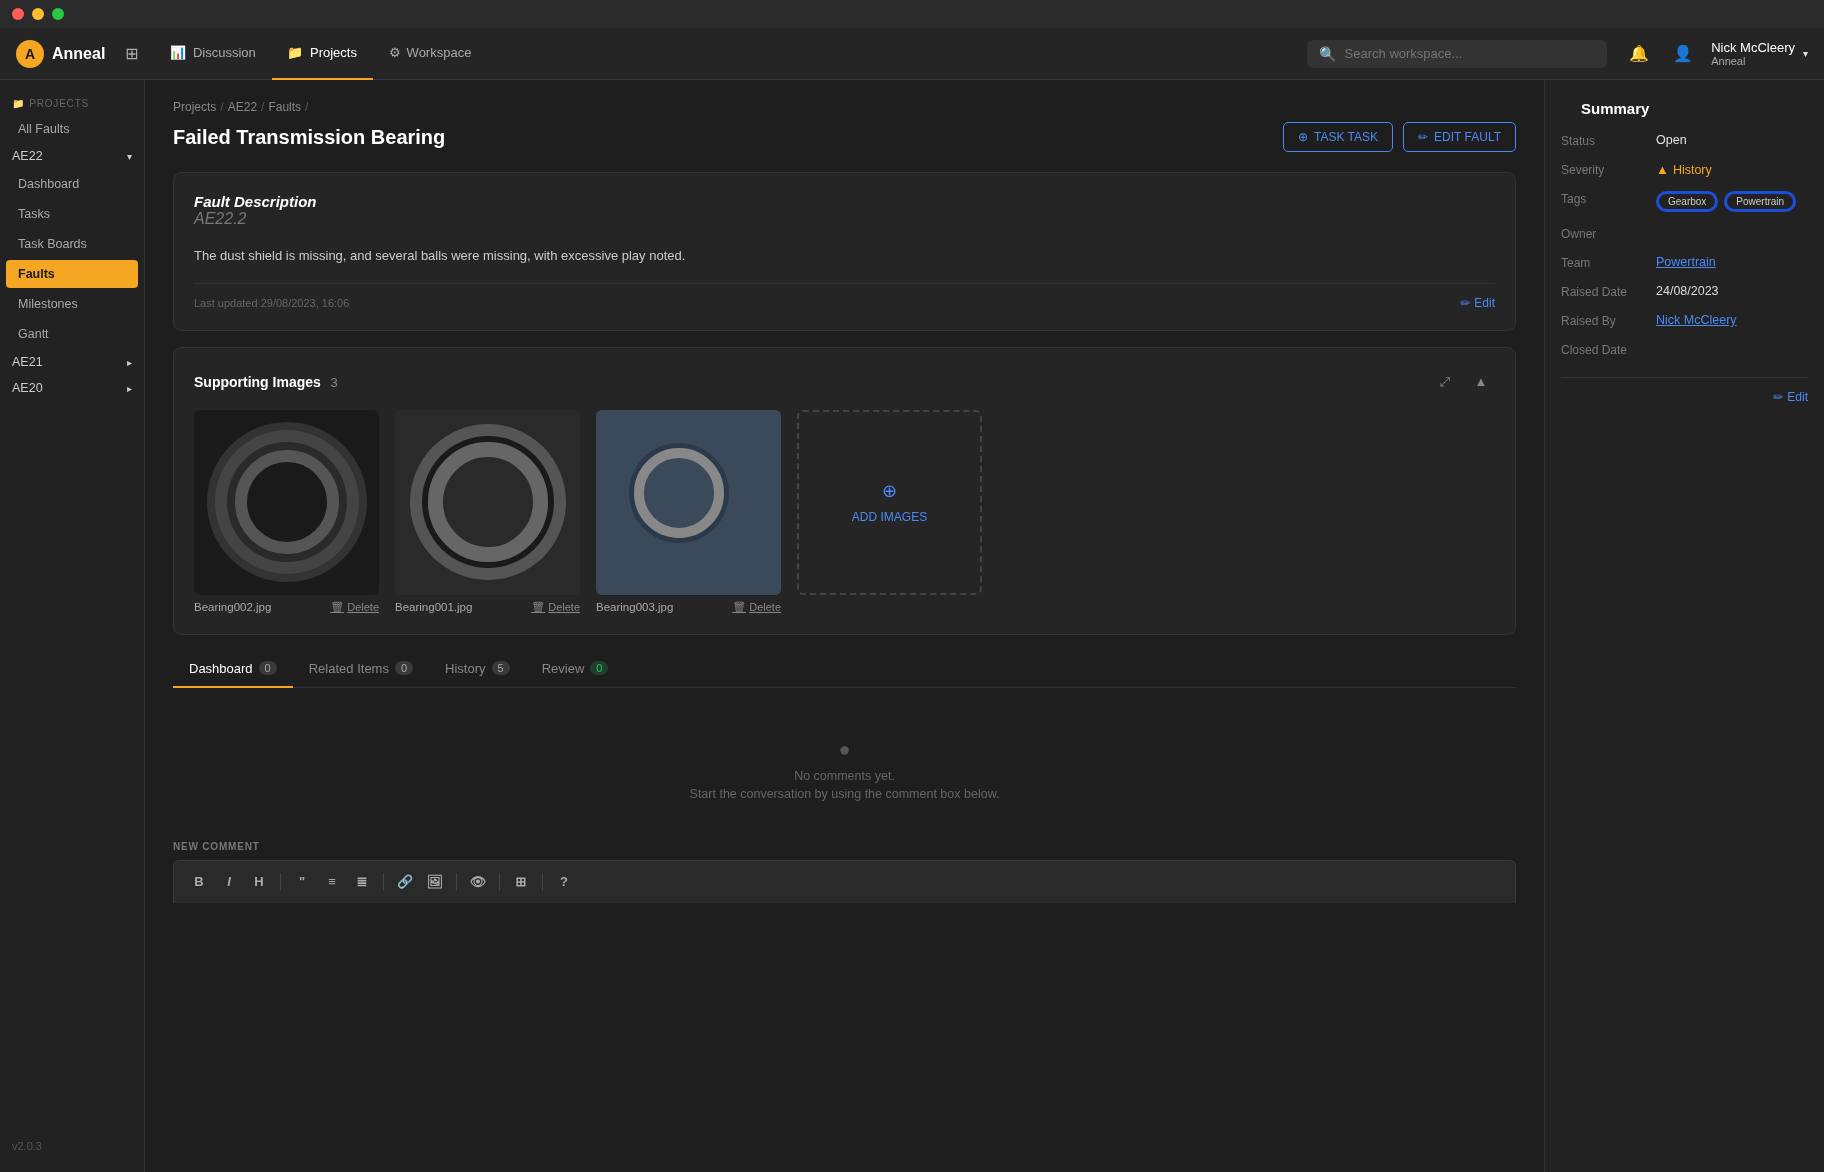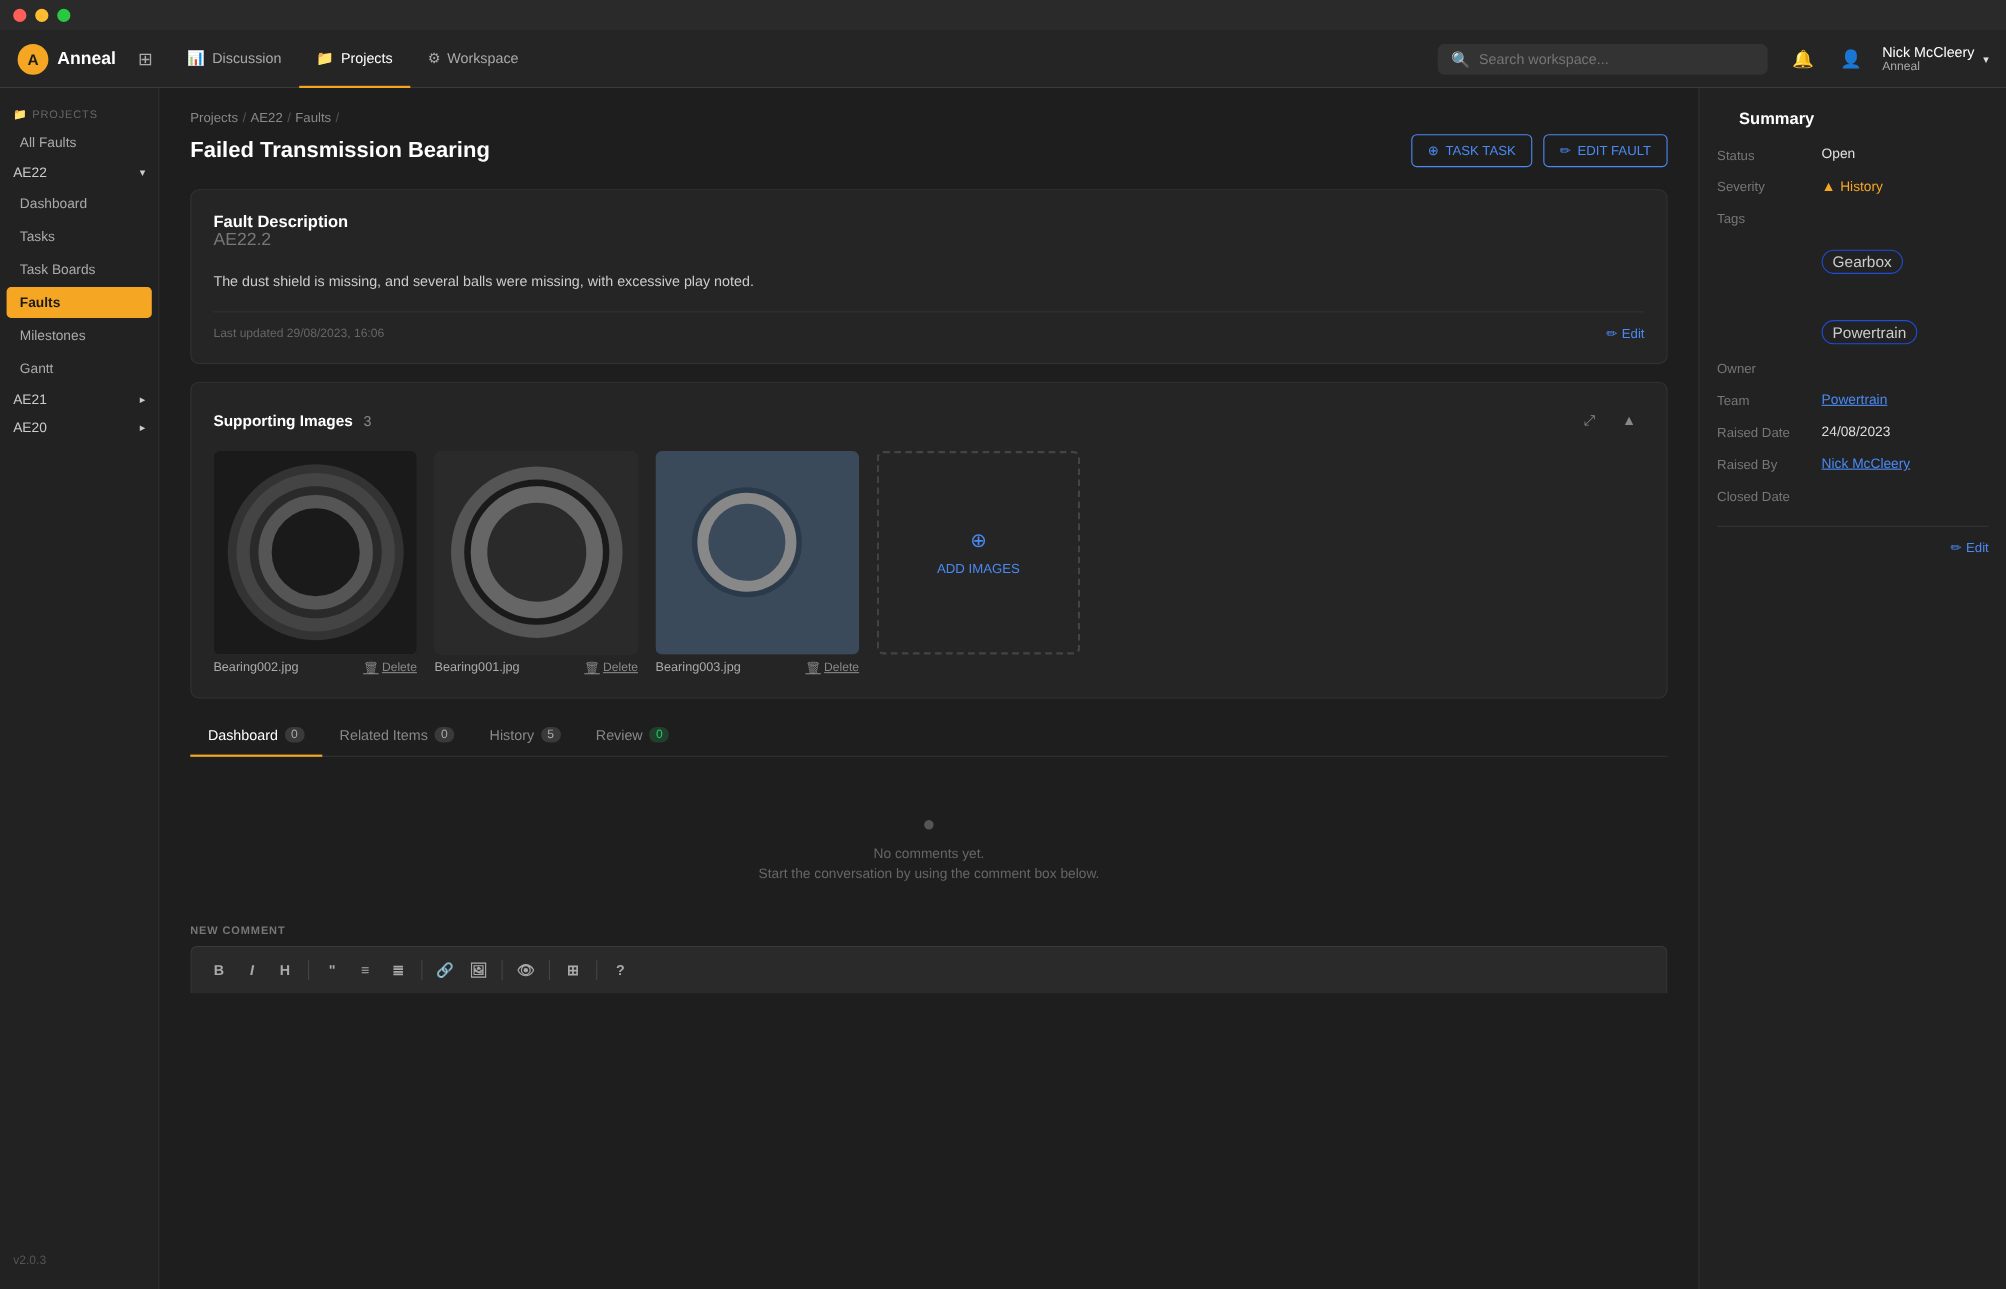--- a/index.html
+++ b/index.html
@@ -211,20 +211,21 @@
     .card {
       background: #252525;
       border: 1px solid #333;
       border-radius: 8px;
       padding: 20px;
       margin-bottom: 16px;
     }
     .card-header {
       display: flex; align-items: flex-end; justify-content: space-between;
       margin-bottom: 6px;
+      font-style: italic;
     }
     .card-title { font-size: 15px; font-weight: 600; color: #fff; }
     .card-subtitle { font-size: 16px; color: #777; margin-bottom: 12px; }
     .card-body { font-size: 13px; color: #ccc; line-height: 1.6; }
     .card-body p { margin-bottom: 10px; }
     .code-inline {
       font-family: monospace;
       background: #333;
       padding: 1px 5px;
       border-radius: 3px;
@@ -406,25 +407,24 @@
     .summary-value a { color: #4a8af4; text-decoration: underline; cursor: pointer; }
     .status-open { color: #e0e0e0; }
     .severity-badge {
       display: flex; align-items: center; gap: 4px;
       color: #f5a623; font-size: 12.5px; font-weight: 500;
     }
     .severity-icon { font-size: 13px; }
     .tags-container { display: flex; gap: 6px; flex-wrap: wrap; }
     .tag {
       padding: 2px 9px;
-      border: 1px solid #1d4ed8;
+      border: 3px solid #1d4ed8;
       border-radius: 12px;
-      font-size: 14px;
+      font-size: 10px;
       color: #ccc;
-      margin-top: 36px;
     }
     .summary-footer {
       margin-top: 20px;
       border-top: 1px solid #333;
       padding-top: 12px;
       display: flex; justify-content: flex-end;
     }
 
     
     .img-sim-1 {

